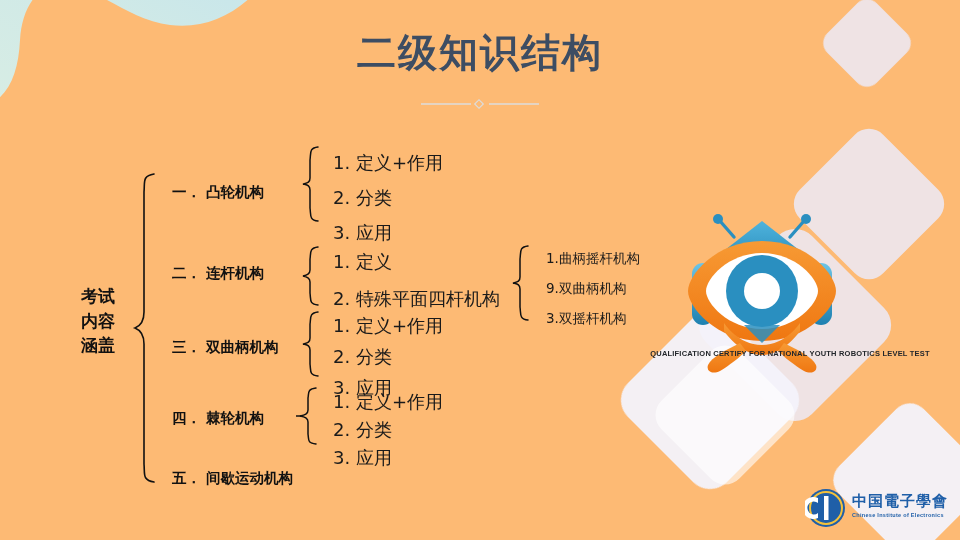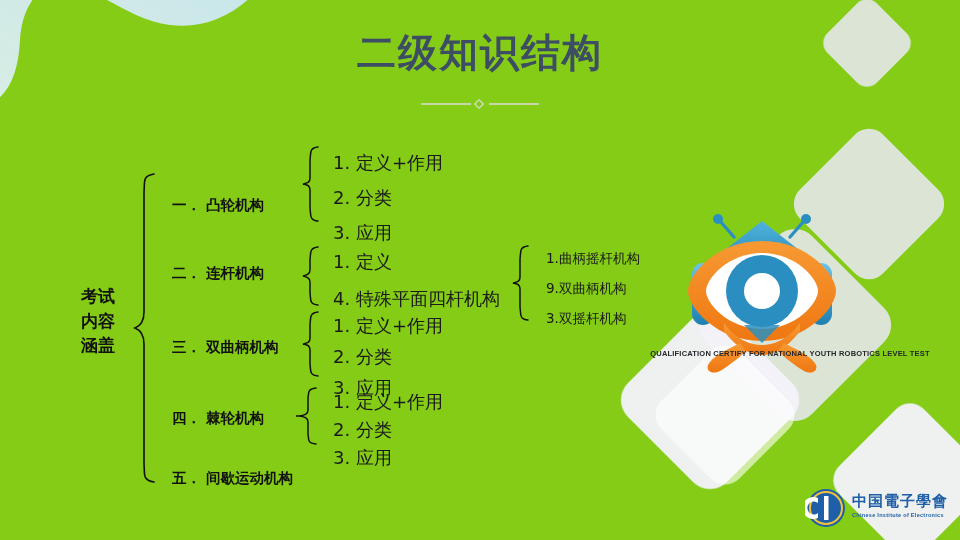--- a/index.html
+++ b/index.html
@@ -11,21 +11,21 @@
     height: 540px;
     background: #ffffff;
     font-family: "Liberation Sans", "DejaVu Sans", sans-serif;
     overflow: hidden;
   }
   .slide {
     position: relative;
     width: 960px;
     height: 540px;
     overflow: hidden;
-    background: #84cc16;
+    background: #fdba74;
   }
 
   
   .bg-layer {
     position: absolute;
     inset: 0;
     pointer-events: none;
   }
   .blob-tl {
     position: absolute;
@@ -218,21 +218,21 @@
     <div>考试</div>
     <div>内容</div>
     <div>涵盖</div>
   </div>
 
   <svg style="position:absolute;left:132px;top:172px;width:26px;height:312px" viewBox="0 0 26 312">
     <path d="M22,2 C10,4 13,10 12,20 L12,140 C12,150 8,154 3,156 C8,158 12,162 12,172
              L12,292 C13,302 10,308 22,310" fill="none" stroke="#111111" stroke-width="1.6" stroke-linecap="round"></path>
   </svg>
 
-  <div class="lvl1" style="left:172px;top:196px;">
+  <div class="lvl1" style="left:172px;top:183px;">
     <span>一．</span>
     <span>凸轮机构</span>
   </div>
   <svg style="position:absolute;left:300px;top:145px;width:22px;height:78px" viewBox="0 0 22 78">
     <path d="M18,2 C9,3 11,8 10,15 L10,33 C10,38 7,38 3,39 C7,40 10,40 10,45
              L10,63 C11,70 9,75 18,76" fill="none" stroke="#111111" stroke-width="1.5" stroke-linecap="round"></path>
   </svg>
   <div class="lvl2-group" style="left:333px;top:151px;">
     <div class="lvl2-item" style="margin-bottom:11px">1. 定义+作用</div>
     <div class="lvl2-item" style="margin-bottom:11px">2. 分类</div>
@@ -242,21 +242,21 @@
   <div class="lvl1" style="left:172px;top:264px;">
     <span>二．</span>
     <span>连杆机构</span>
   </div>
   <svg style="position:absolute;left:300px;top:245px;width:22px;height:62px" viewBox="0 0 22 62">
     <path d="M18,2 C9,3 11,8 10,14 L10,25 C10,29 7,30 3,31 C7,32 10,33 10,37
              L10,48 C11,55 9,59 18,60" fill="none" stroke="#111111" stroke-width="1.5" stroke-linecap="round"></path>
   </svg>
   <div class="lvl2-group" style="left:333px;top:250px;">
     <div class="lvl2-item" style="margin-bottom:13px">1. 定义</div>
-    <div class="lvl2-item">4. 特殊平面四杆机构</div>
+    <div class="lvl2-item">2. 特殊平面四杆机构</div>
   </div>
 
   <svg style="position:absolute;left:510px;top:244px;width:22px;height:78px" viewBox="0 0 22 78">
     <path d="M18,2 C9,3 11,8 10,15 L10,33 C10,38 7,38 3,39 C7,40 10,40 10,45
              L10,63 C11,70 9,75 18,76" fill="none" stroke="#111111" stroke-width="1.5" stroke-linecap="round"></path>
   </svg>
   <div class="lvl2-group" style="left:546px;top:250px;">
     <div class="lvl3-item" style="margin-bottom:12px">1.曲柄摇杆机构</div>
     <div class="lvl3-item" style="margin-bottom:12px">9.双曲柄机构</div>
     <div class="lvl3-item">3.双摇杆机构</div>

